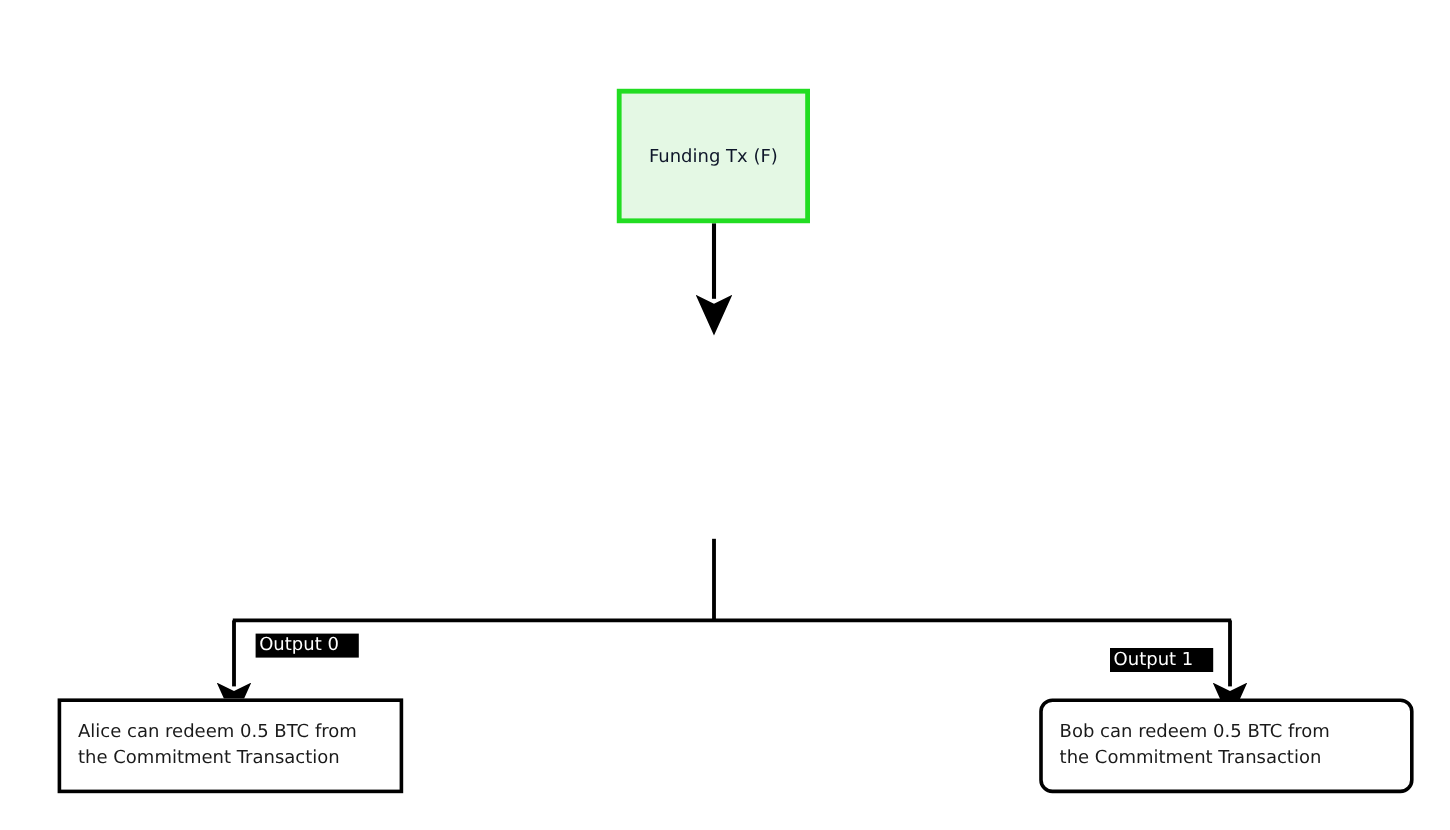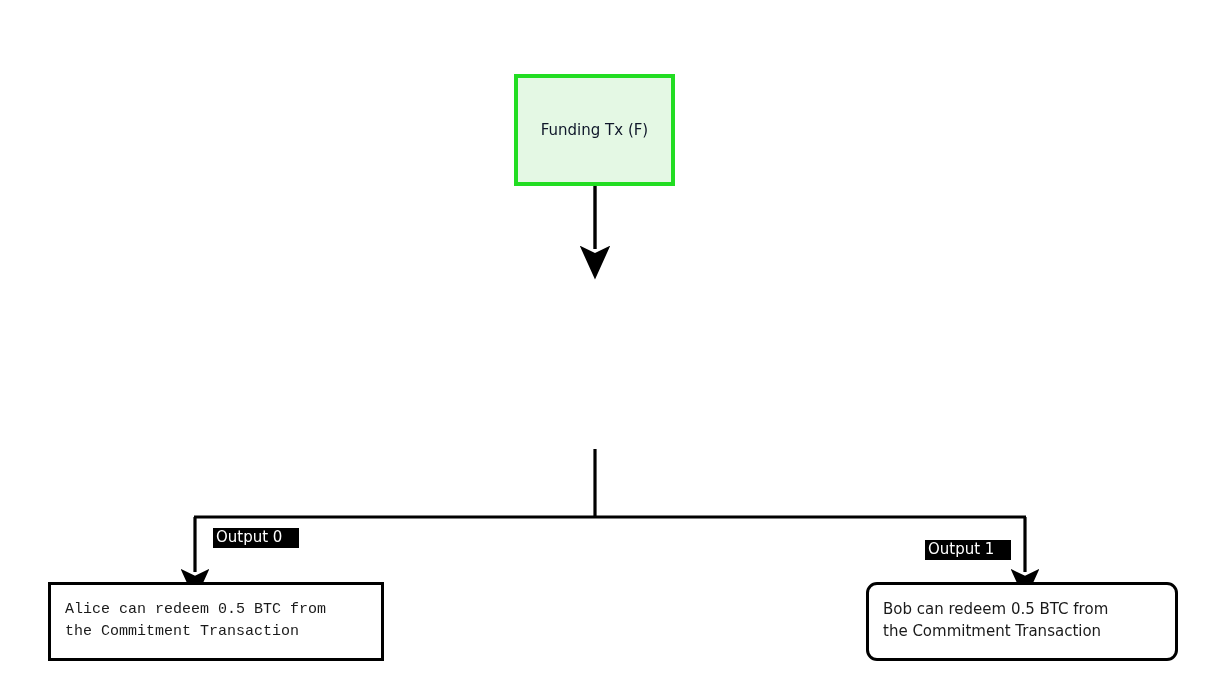--- a/index.html
+++ b/index.html
@@ -98,21 +98,21 @@
 
   <div class="node node-funding" style="left:514px; top:74px; width:161px; height:112px;">
     <div class="node-label-center">Funding Tx (F)</div>
   </div>
 
 
   <div class="edge-label" style="left:213px; top:528px;">Output 0</div>
 
   <div class="edge-label" style="left:925px; top:540px;">Output 1</div>
 
-  <div class="node" style="left:48px; top:582px; width:336px; height:79px;font-family:Liberation Mono, monospace;">
+  <div class="node" style="left:48px; top:582px; width:288px; height:79px;">
     <div class="node-body-2line">Alice can redeem 0.5 BTC from
 the Commitment Transaction</div>
   </div>
 
   <div class="node" style="left:866px; top:582px; width:312px; height:79px;border-radius:11px;">
     <div class="node-body-2line">Bob can redeem 0.5 BTC from
 the Commitment Transaction</div>
   </div>
 
 </div>

